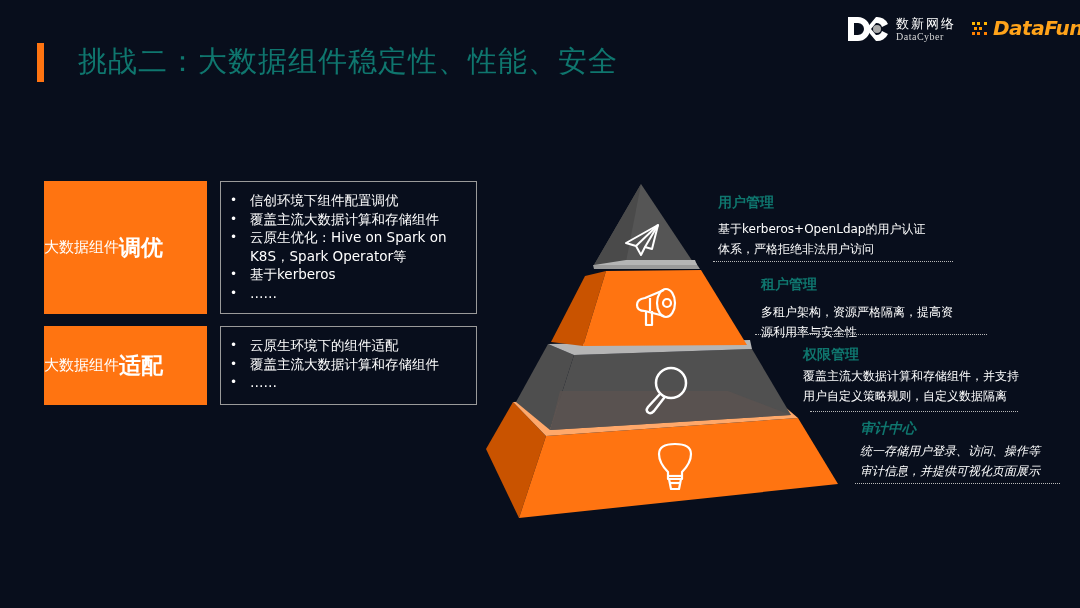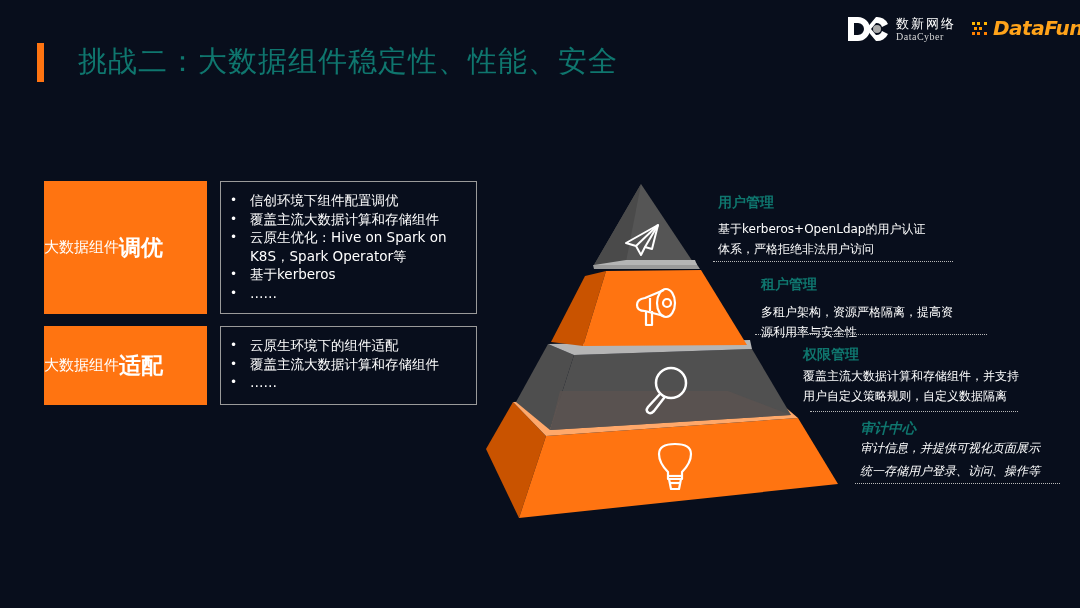--- a/index.html
+++ b/index.html
@@ -157,16 +157,16 @@
 
 <div class="layer-text" style="left:803px;top:344px;">
   <div class="layer-title">权限管理</div>
   <div class="layer-desc" style="margin-top:2px;">覆盖主流大数据计算和存储组件，并支持</div>
   <div class="layer-desc">用户自定义策略规则，自定义数据隔离</div>
 </div>
 <div class="dotline" style="left:810px;top:411px;width:208px;"></div>
 
 <div class="layer-text" style="left:860px;top:418px;font-style:italic;">
   <div class="layer-title">审计中心</div>
+  <div class="layer-desc" style="margin-top:3px;">统一存储用户登录、访问、操作等</div>
   <div class="layer-desc">审计信息，并提供可视化页面展示</div>
-  <div class="layer-desc" style="margin-top:3px;">统一存储用户登录、访问、操作等</div>
 </div>
 <div class="dotline" style="left:855px;top:483px;width:205px;"></div>
 
 </body></html>

